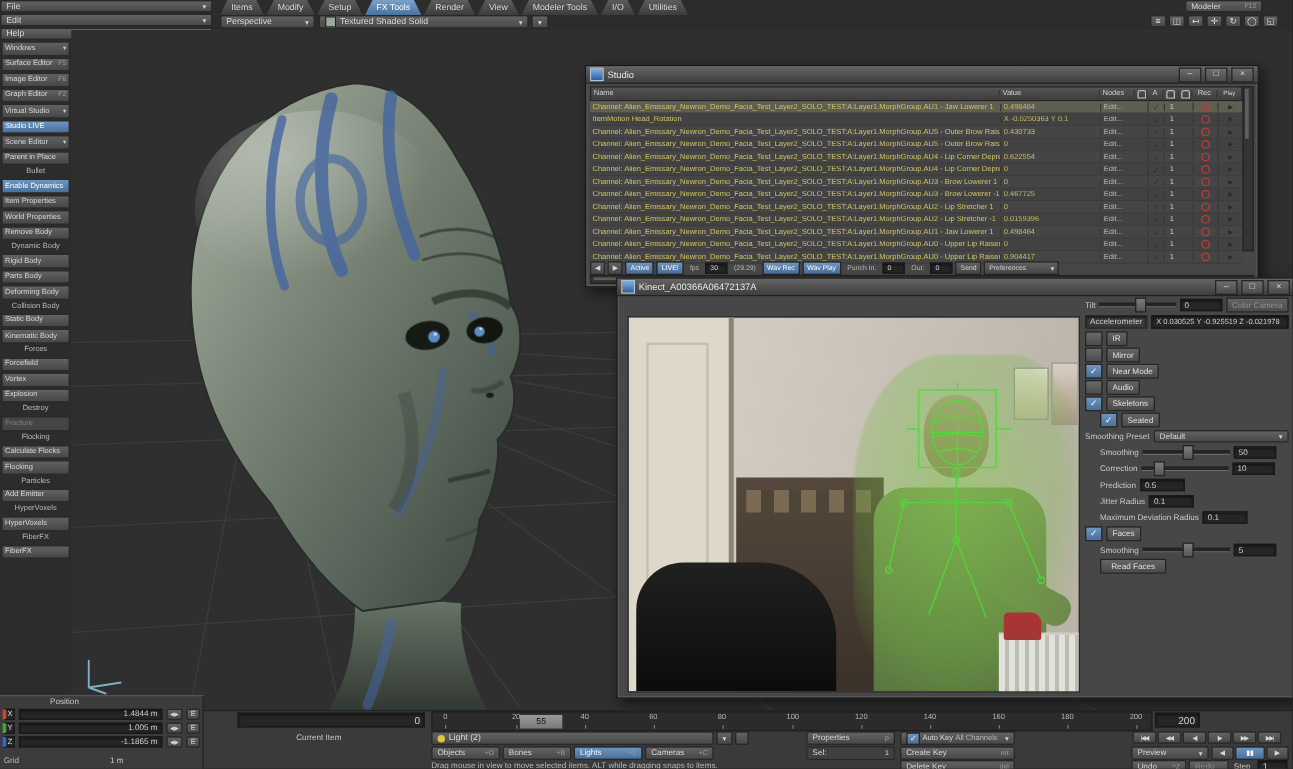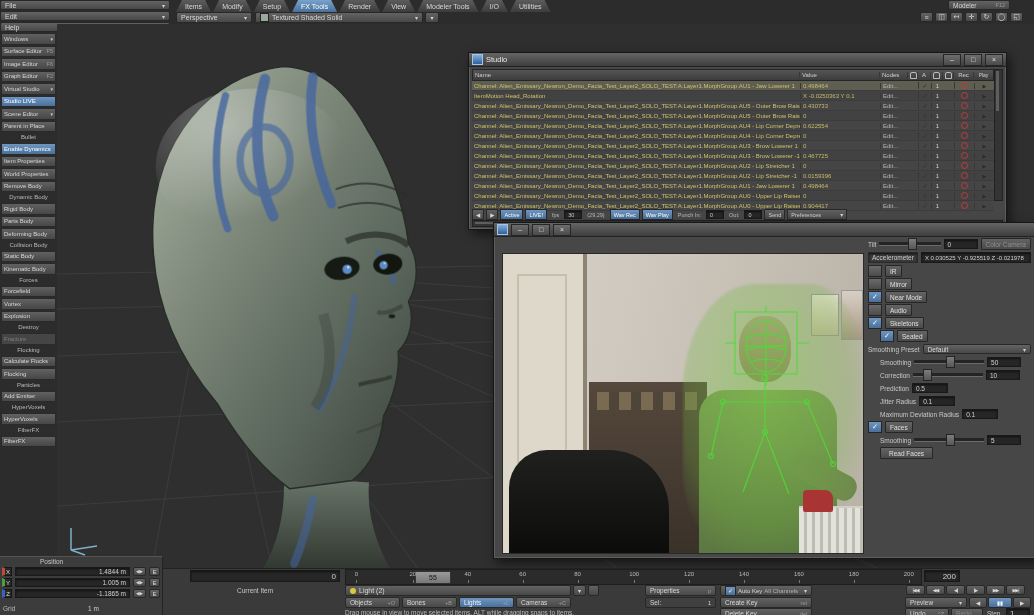--- a/index.html
+++ b/index.html
@@ -526,20 +526,21 @@
         <div class="fbtn drop">Preferences<div class="arrow">▾</div></div>
       </div>
     <div style="position:absolute;left:3px;bottom:2px;right:3px;height:5px;background:#343434;border:1px solid #222;">
       <div style="position:absolute;left:2px;top:1px;width:58%;height:2px;background:#5e5e5e;"></div>
     </div>
   </div>
 
   <div class="win" style="left:493px;top:222px;width:541px;height:335px;">
     <div class="titlebar">
       <span class="win-ico"></span>
+      <span class="win-title">Kinect_A00366A06472137A</span>
       <span class="wbtn">–</span>
       <span class="wbtn">□</span>
       <span class="wbtn">×</span>
     </div>
 
     <div style="position:absolute;left:8px;top:30px;width:360px;height:299px;overflow:hidden;border:1px solid #2a2a2a;background:linear-gradient(100deg,#d8d3ca,#b9b2a6);">
       <div style="position:absolute;left:0;top:0;width:80px;height:100%;background:#ded8cb;border-right:4px solid #8d8372;"></div>
       <div style="position:absolute;left:14px;top:20px;width:46px;height:240px;border:2px solid #c6bfae;"></div>
       <div style="position:absolute;left:86px;top:128px;width:118px;height:171px;background:linear-gradient(#55483c,#3a3129);"></div>
       <div style="position:absolute;left:94px;top:138px;width:100px;height:18px;background:repeating-linear-gradient(90deg,#8a7a5c 0 12px,#4d4436 12px 22px);opacity:.7;"></div>

